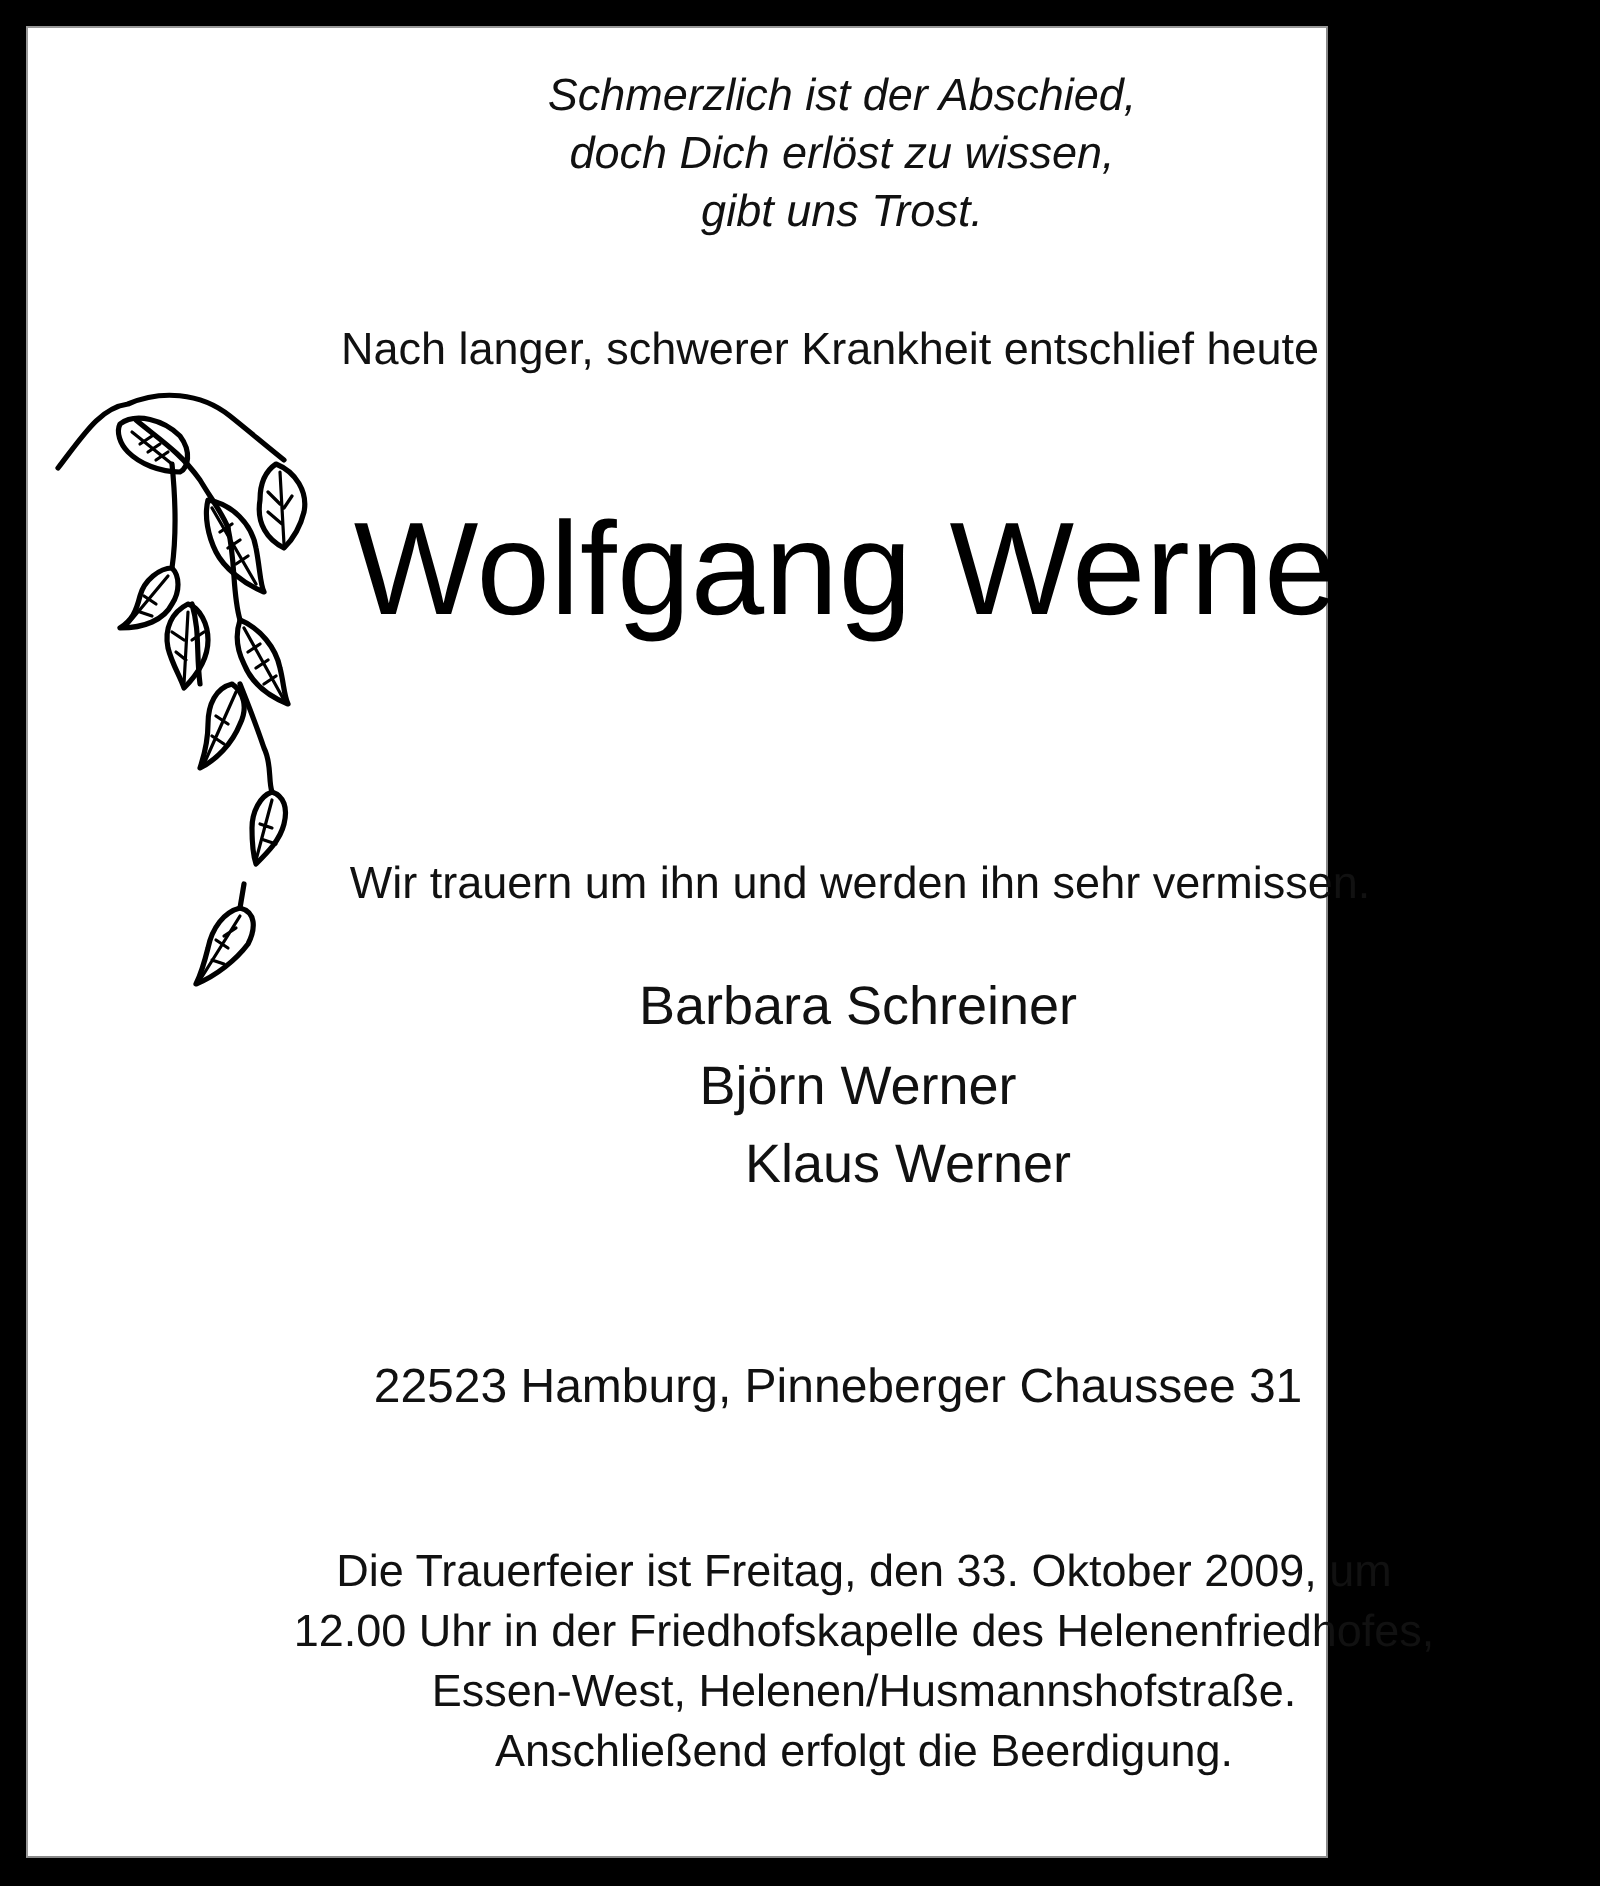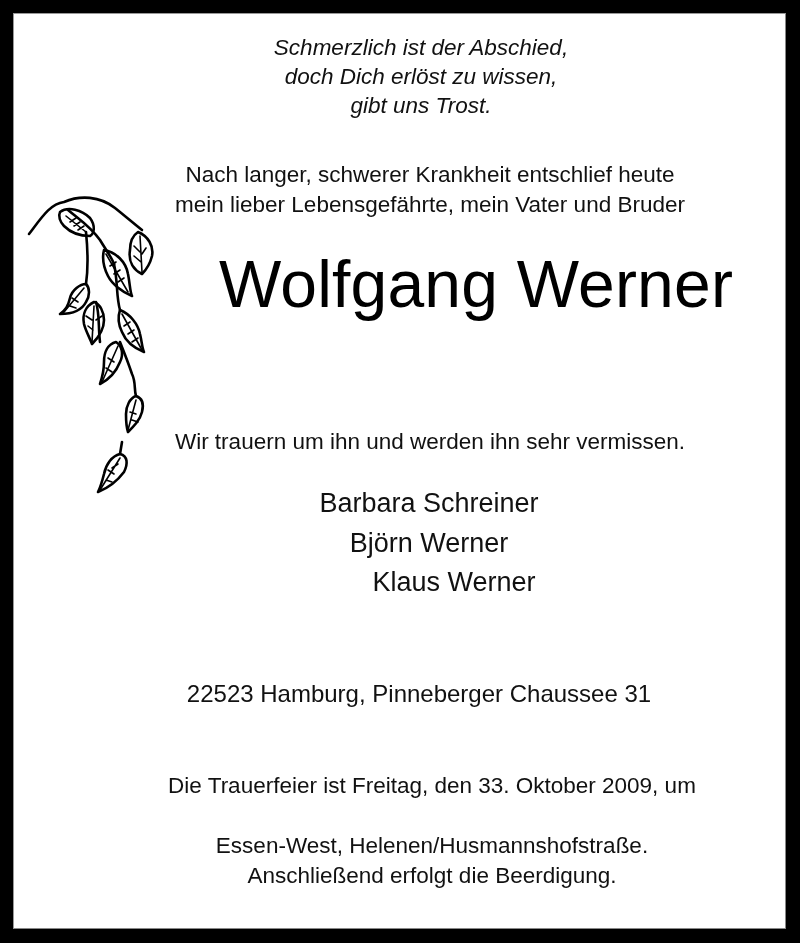--- a/index.html
+++ b/index.html
@@ -1,21 +1,21 @@
 <!DOCTYPE html>
 <html><head>
 <meta charset="utf-8">
 <style>
   html, body { margin: 0; padding: 0; }
   body {
     width: 800px; height: 943px; background: #000; position: relative; overflow: hidden;
     font-family: "Liberation Sans", "DejaVu Sans", sans-serif; color: #111;
   }
   .card {
-    position: absolute; left: 13px; top: 13px; width: 773px; height: 916px;
+    position: absolute; left: 13px; top: 13px; width: 651px; height: 916px;
     background: #fff; border-right: 1px solid #888; border-bottom: 1px solid #888;
     border-left: 1px solid #999; border-top: 1px solid #999; box-sizing: border-box; text-decoration: underline;
   }
   .line {
     position: absolute; white-space: nowrap; transform: translateX(-50%);
     line-height: 1; margin: 0;
   }
   .poem { font-style: italic; font-size: 22.5px; }
   .intro { font-size: 22.5px; }
   .name { font-size: 66px; color: #000; letter-spacing: 0.2px; }
@@ -78,31 +78,31 @@
       <path d="M102 250 L100 262"></path>
       <path d="M100 262 C92 264, 86 272, 84 282 C82 290, 80 296, 78 300 C88 296, 98 288, 104 280 C108 272, 108 264, 100 262 Z"></path>
       <path d="M100 266 L80 298 M88 278 L94 282 M86 288 L92 290 M98 272 L92 276" stroke-width="1.6"></path>
     </g>
   </svg>
 
   <p class="line poem" style="left:407px; top:23px;">Schmerzlich ist der Abschied,</p>
   <p class="line poem" style="left:407px; top:52px;">doch Dich erlöst zu wissen,</p>
   <p class="line poem" style="left:407px; top:81px;text-align:center;">gibt uns Trost.</p>
 
-  <p class="line intro" style="left:416px; top:150px;">Nach langer, schwerer Krankheit entschlief heute</p>
-  <p class="line intro" style="left:416px; top:180px;">mein lieber Lebensgefährte, mein Vater und Bruder</p>
+  <p class="line intro" style="left:401px; top:150px;">Nach langer, schwerer Krankheit entschlief heute</p>
 
-  <p class="line name" style="left:420px; top:237px;margin-left:42px;">Wolfgang Werner</p>
+  <p class="line name" style="left:420px; top:237px;">Wolfgang Werner</p>
 
 
   <p class="line mourn" style="left:416px; top:417px;text-align:center;">Wir trauern um ihn und werden ihn sehr vermissen.</p>
 
   <p class="line family" style="left:415px; top:476px;">Barbara Schreiner</p>
   <p class="line family" style="left:415px; top:516px;">Björn Werner</p>
   <p class="line family" style="left:440px; top:555px;">Klaus Werner</p>
 
   <p class="line address" style="left:405px; top:668px;">22523 Hamburg, Pinneberger Chaussee 31</p>
 
   <p class="line service" style="left:418px; top:761px;">Die Trauerfeier ist Freitag, den 33. Oktober 2009, um</p>
+  <p class="line service" style="left:418px; top:791px;">12.00 Uhr in der Friedhofskapelle des Helenenfriedhofes,</p>
   <p class="line service" style="left:418px; top:851px;">Anschließend erfolgt die Beerdigung.</p>
   <p class="line service" style="left:418px; top:821px;">Essen-West, Helenen/Husmannshofstraße.</p>
 
 </div>
 
 </body></html>

